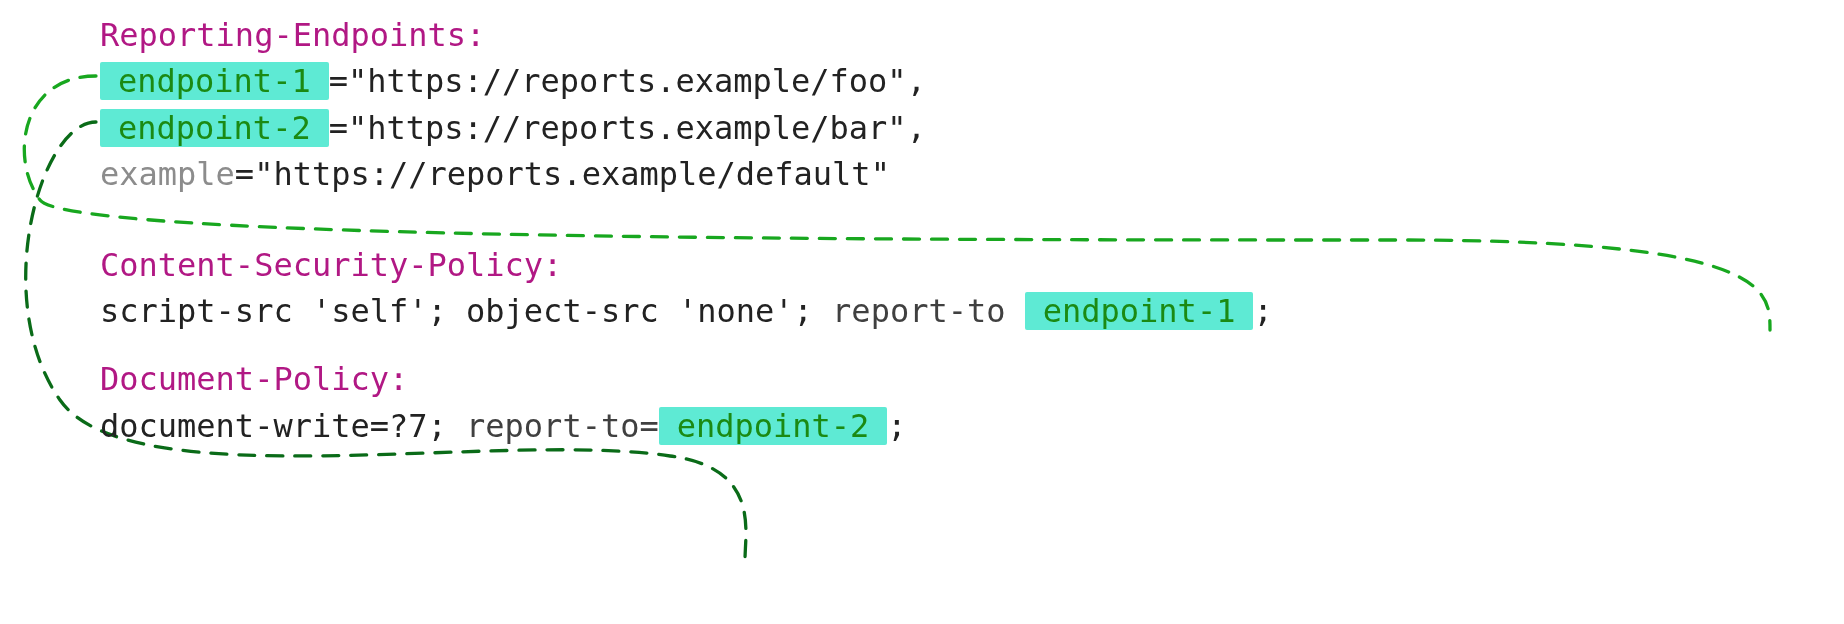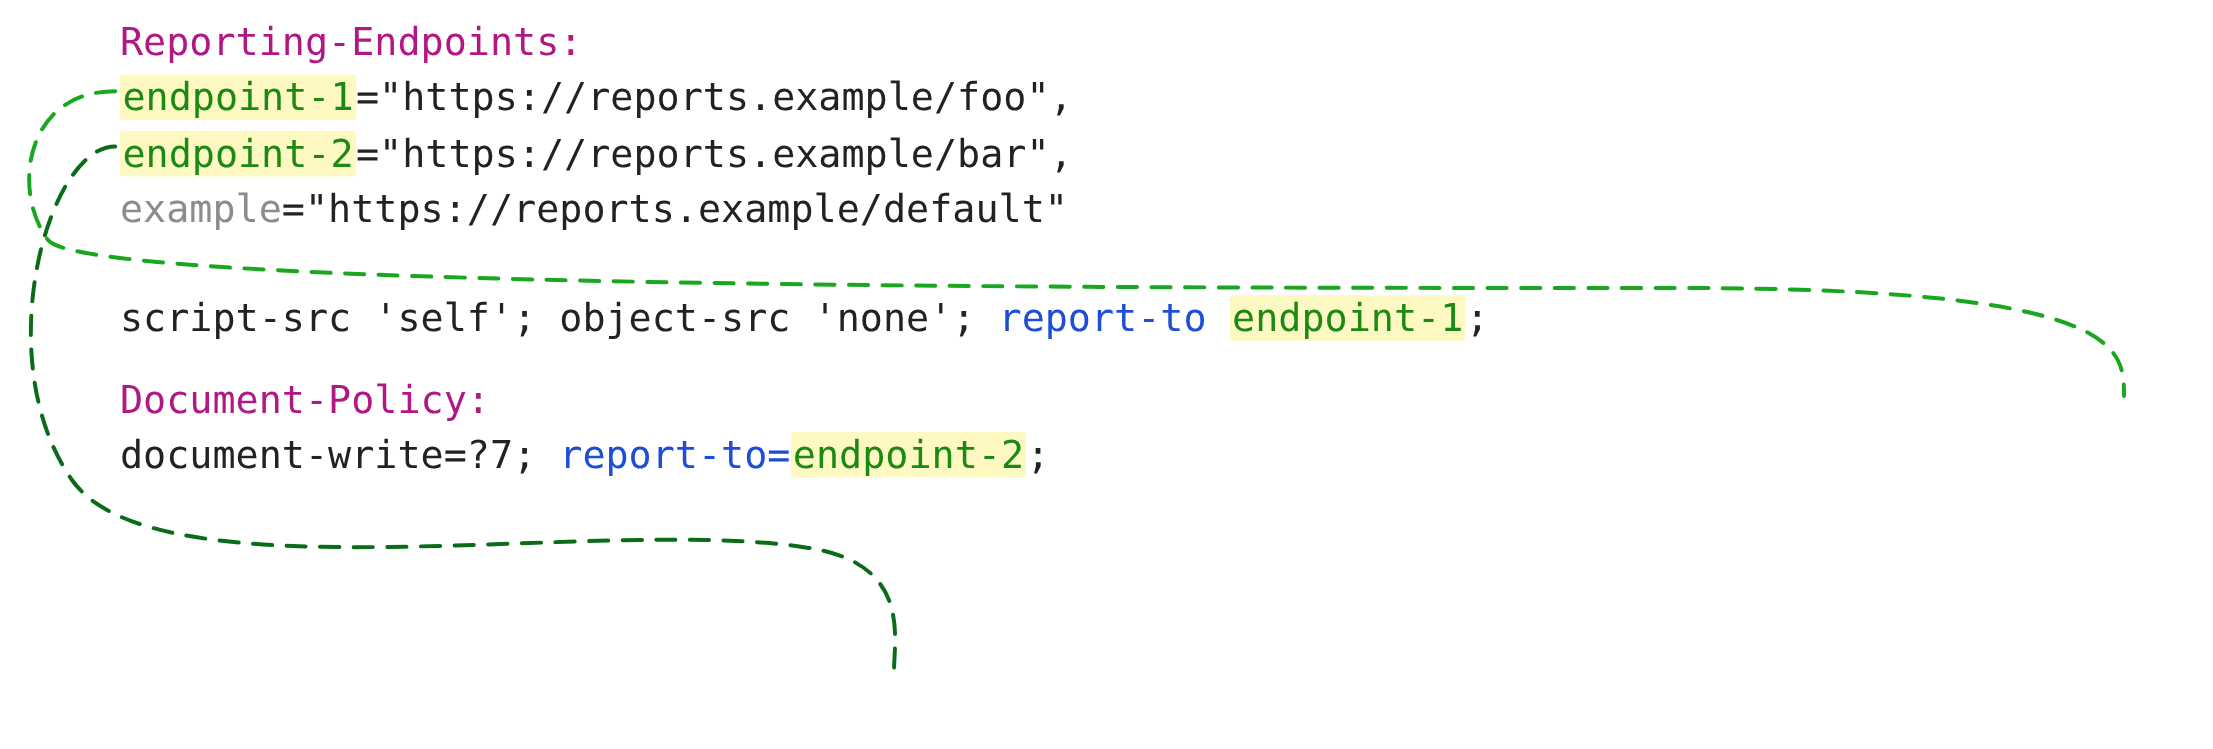--- a/index.html
+++ b/index.html
@@ -31,25 +31,25 @@
     left: 100px;
     top: 12px;
     z-index: 1;
     white-space: nowrap;
   }
   .line { display: block; }
   .blank { height: 22px; }
   .hname   { color: #b11884; } 
   .key     { color: #1b8a13; } 
   .default { color: #8c8c8c; }
-  .report  { color: #1d4ed8; } 
+  .report  { color: #404040; } 
   .hl {
-    background: #fef9c3;
+    background: #5eead4;
     border-radius: 2px;
-    padding: 0 2px;
+    padding: 0 18px;
   }
   .black { color: #222; }
 </style>
 </head>
 <body>
 
 <div class="stage">
   <svg class="connectors" viewBox="0 0 1844 624">
 
     <path d="M 96 76
@@ -77,20 +77,23 @@
       <span class="key hl">endpoint-2</span><span class="black">=</span><span class="black">"https://reports.example/bar"</span><span class="black">,</span>
     </span>
 
     <span class="line">
       <span class="default">example</span><span class="black">=</span><span class="black">"https://reports.example/default"</span>
     </span>
 
     <div class="blank"></div>
     <div class="blank"></div>
 
+    <span class="line">
+      <span class="hname">Content-Security-Policy:</span>
+    </span>
 
     <span class="line">
       <span class="black">script-src 'self'; object-src 'none'; </span><span class="report">report-to</span><span class="black"> </span><span class="key hl">endpoint-1</span><span class="black">;</span>
     </span>
 
     <div class="blank"></div>
 
     <span class="line">
       <span class="hname">Document-Policy:</span>
     </span>

